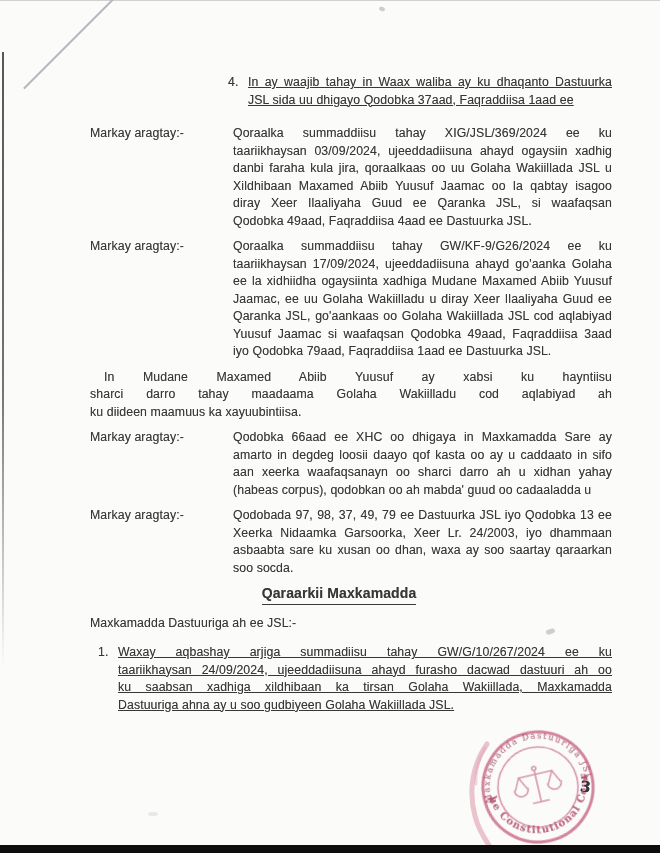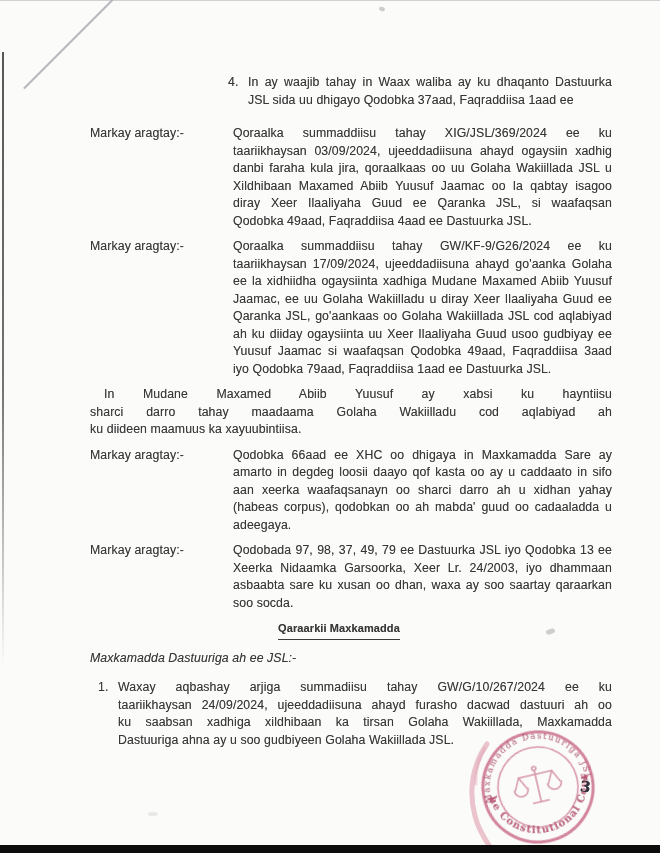--- a/index.html
+++ b/index.html
@@ -12,27 +12,27 @@
   }
   .content{position:absolute;left:0;top:0;right:0;padding:74px 48px 0 90px;}
   .line{text-align:justify;text-align-last:justify;}
   .line:last-child{text-align-last:left;}
   .row{display:flex;align-items:flex-start;margin-bottom:8px;}
   .row .wlabel{width:143px;flex:none;}
   .row .para{flex:1;}
   .indent-first .line:first-child{text-indent:14px;}
   .numitem{display:flex;align-items:flex-start;}
   .numitem .num{flex:none;width:20px;}
-  .numitem .itext{flex:1;}
+  .numitem .itext{flex:1;text-decoration:underline;}
   .item-top{margin-left:138px;margin-bottom:16px;}
   .item-bottom{margin-left:8px;}
   .heading-wrap{text-align:center;margin:6px 0 10px 0;transform:translateX(-12px);}
-  .heading{display:inline-block;font-weight:bold;font-size:11px;
+  .heading{display:inline-block;font-weight:bold;font-size:14px;
     border-bottom:1.6px solid #3a3a3a;padding-bottom:1px;text-align:center;}
-  .intro{margin-bottom:12px;font-style:italic;}
+  .intro{margin-bottom:12px;}
   
   .top-hairline{position:absolute;left:0;top:0;width:100%;height:1px;background:rgba(175,175,180,.55);}
   .crease{position:absolute;left:115px;top:-4px;width:129px;height:2.4px;background:#b6b6bd;
     transform:rotate(135deg);transform-origin:left center;filter:blur(.4px);}
   .left-edge{position:absolute;left:2px;top:52px;width:2.4px;height:615px;
     background:linear-gradient(to bottom,rgba(58,58,60,.85),rgba(58,58,60,.7) 55%,rgba(58,58,60,0));}
   .bottom-bar{position:absolute;left:0;bottom:0;width:100%;height:8px;background:#0d0d0d;}
   .speck1{position:absolute;left:379px;top:7px;width:6px;height:4px;border-radius:50%;
     background:rgba(120,120,125,.35);transform:rotate(20deg);}
   .speck2{position:absolute;left:546px;top:629px;width:9px;height:5px;border-radius:40%;
@@ -82,42 +82,40 @@
     </div>
 
     <div class="row">
       <div class="wlabel">Markay aragtay:-</div>
       <div class="para">
           <div class="line">Qoraalka summaddiisu tahay GW/KF-9/G26/2024 ee ku</div>
           <div class="line">taariikhaysan 17/09/2024, ujeeddadiisuna ahayd go'aanka Golaha</div>
           <div class="line">ee la xidhiidha ogaysiinta xadhiga Mudane Maxamed Abiib Yuusuf</div>
           <div class="line">Jaamac, ee uu Golaha Wakiilladu u diray Xeer Ilaaliyaha Guud ee</div>
           <div class="line">Qaranka JSL, go'aankaas oo Golaha Wakiillada JSL cod aqlabiyad</div>
-          <div class="line">ah ku diiday ogaysiinta uu Xeer Ilaaliyaha Guud usoo gudbiyay ee</div>
           <div class="line">Yuusuf Jaamac si waafaqsan Qodobka 49aad, Faqraddiisa 3aad</div>
           <div class="line">iyo Qodobka 79aad, Faqraddiisa 1aad ee Dastuurka JSL.</div>
         </div>
     </div>
 
     <div class="row">
       <div class="para indent-first">
           <div class="line">In Mudane Maxamed Abiib Yuusuf ay xabsi ku hayntiisu</div>
           <div class="line">sharci darro tahay maadaama Golaha Wakiilladu cod aqlabiyad ah</div>
           <div class="line">ku diideen maamuus ka xayuubintiisa.</div>
         </div>
     </div>
 
     <div class="row">
       <div class="wlabel">Markay aragtay:-</div>
       <div class="para">
           <div class="line">Qodobka 66aad ee XHC oo dhigaya in Maxkamadda Sare ay</div>
           <div class="line">amarto in degdeg loosii daayo qof kasta oo ay u caddaato in sifo</div>
           <div class="line">aan xeerka waafaqsanayn oo sharci darro ah u xidhan yahay</div>
           <div class="line">(habeas corpus), qodobkan oo ah mabda' guud oo cadaaladda u</div>
-          <div class="line">adeegaya.</div>
         </div>
     </div>
 
     <div class="row">
       <div class="wlabel">Markay aragtay:-</div>
       <div class="para">
           <div class="line">Qodobada 97, 98, 37, 49, 79 ee Dastuurka JSL iyo Qodobka 13 ee</div>
           <div class="line">Xeerka Nidaamka Garsoorka, Xeer Lr. 24/2003, iyo dhammaan</div>
           <div class="line">asbaabta sare ku xusan oo dhan, waxa ay soo saartay qaraarkan</div>
           <div class="line">soo socda.</div>

